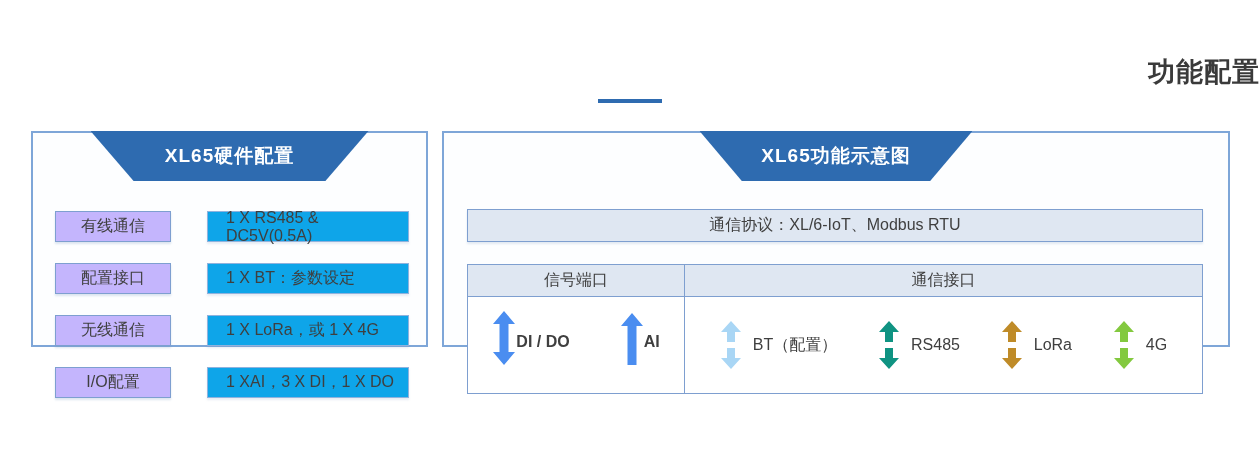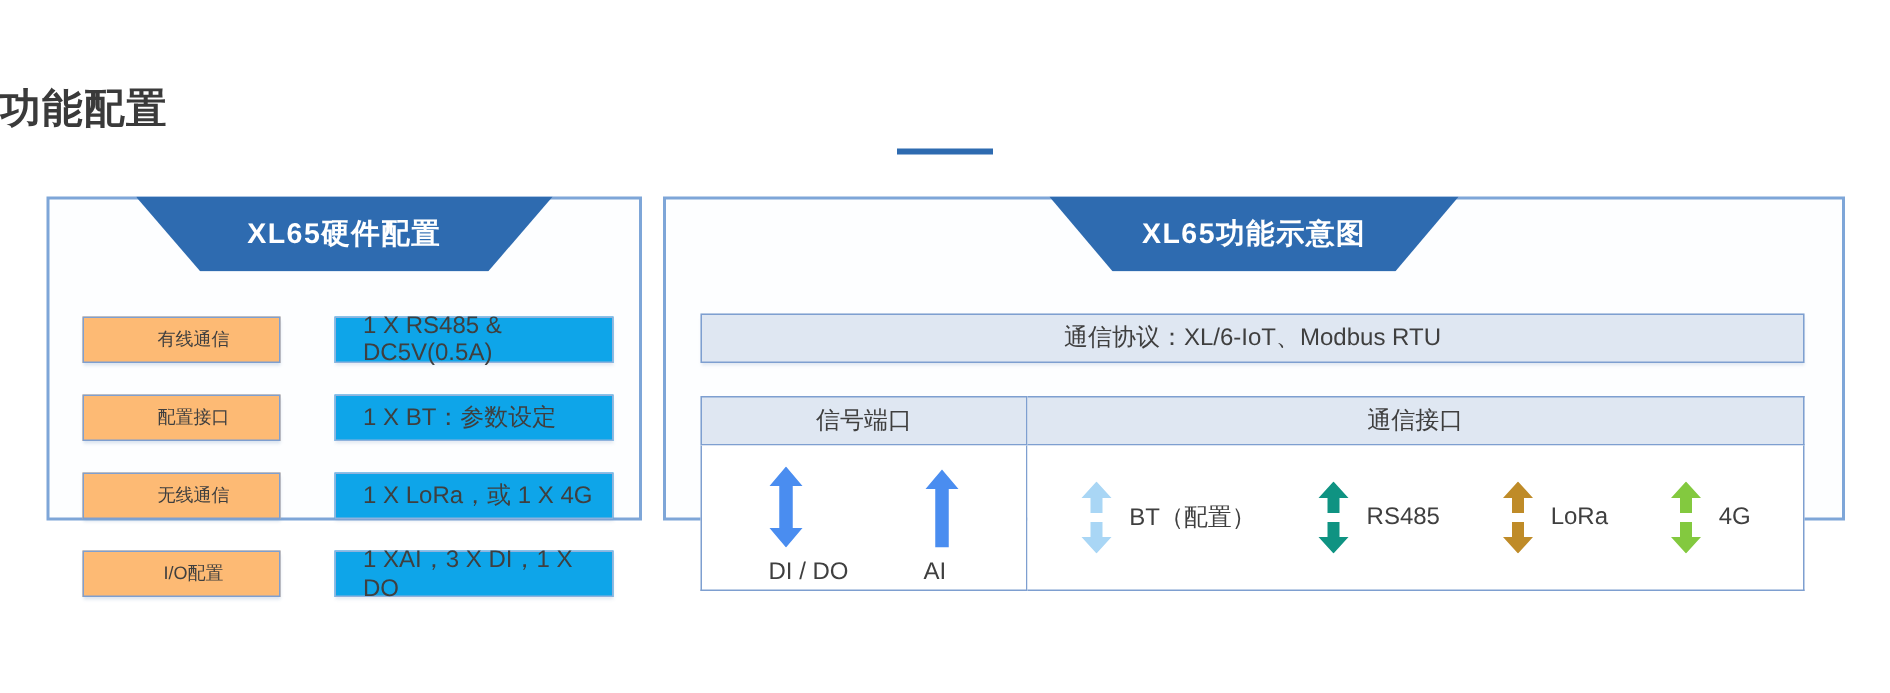--- a/index.html
+++ b/index.html
@@ -2,44 +2,44 @@
 <html><head>
 <meta charset="utf-8">
 <style>
   html,body{margin:0;padding:0;}
   body{
     width:1260px;height:462px;background:#ffffff;position:relative;
     font-family:"Liberation Sans","DejaVu Sans",sans-serif;color:#3f3f3f;
     overflow:hidden;
   }
   
-  .title-wrap{position:absolute;top:54px;left:0;width:100%;text-align:left;}
+  .title-wrap{position:absolute;top:54px;left:0;width:100%;text-align:right;}
   .page-title{font-size:27px;font-weight:bold;color:#3a3a3a;letter-spacing:1px;}
   .title-underline{width:64px;height:4px;background:#2e6bb0;margin:9px auto 0;}
 
   
   .panel{position:absolute;top:131px;height:216px;box-sizing:border-box;
     border:2px solid #7ea6d8;background:#fdfeff;}
   .panel-left{left:31px;width:397px;}
   .panel-right{left:442px;width:788px;}
 
   .trapezoid{position:absolute;top:-2px;left:50%;transform:translateX(-50%);
     height:50px;background:#2e6bb0;
     clip-path:polygon(0 0,100% 0,84.5% 100%,15.5% 100%);
     display:flex;align-items:center;justify-content:center;
     color:#ffffff;font-size:19px;font-weight:bold;letter-spacing:1px;}
   .trap-left{width:278px;}
   .trap-right{width:273px;}
 
   
   .hw-rows{position:absolute;top:78px;left:22px;right:17px;}
   .hw-row{display:flex;height:31px;margin-bottom:21px;}
-  .hw-label{width:114px;background:#fdba74;border:1px solid #7e9fd0;
-    display:flex;align-items:center;justify-content:center;font-size:12px;
-    margin-right:8px;box-shadow:0 2px 2px rgba(120,150,190,.25);padding-left:16px;}
+  .hw-label{width:114px;background:#c4b5fd;border:1px solid #7e9fd0;
+    display:flex;align-items:center;justify-content:center;font-size:16px;
+    margin-right:8px;box-shadow:0 2px 2px rgba(120,150,190,.25);}
   .hw-value{flex:1;background:#0ea5e9;border:1px solid #8fb2dd;
     display:flex;align-items:center;padding-left:18px;font-size:16px;
     box-shadow:0 2px 2px rgba(120,150,190,.18);margin-left:28px;}
 
   
   .protocol-bar{position:absolute;top:76px;left:23px;right:25px;height:33px;
     box-sizing:border-box;background:#dfe7f2;border:1px solid #7e9fd0;
     display:flex;align-items:center;justify-content:center;font-size:16px;
     box-shadow:0 2px 2px rgba(120,150,190,.2);}
   .func-table{position:absolute;top:131px;left:23px;right:25px;}
@@ -48,21 +48,21 @@
   .th{box-sizing:border-box;background:#dfe7f2;border:1px solid #7e9fd0;
     display:flex;align-items:center;justify-content:center;font-size:16px;}
   .td{box-sizing:border-box;background:#ffffff;border:1px solid #7e9fd0;border-top:none;gap:12px;}
   .col-signal{width:218px;flex:none;}
   .col-comm{flex:1;border-left:none;}
   .td.col-signal{display:flex;justify-content:center;align-items:flex-start;
     gap:50px;padding-top:14px;}
   .td.col-comm{display:flex;align-items:center;justify-content:space-evenly;
     padding:0 6px;}
 
-  .sig-item{display:flex;flex-direction:column;}
+  .sig-item{display:flex;flex-direction:row;align-items:center;font-weight:bold;}
   .sig-item .lbl{margin-top:8px;font-size:16px;}
   .comm-item{display:flex;align-items:center;}
   .comm-item .lbl{margin-left:11px;font-size:16px;}
   .arrow-svg{display:block;}
 </style>
 </head>
 <body>
 
 <div class="title-wrap">
   <div class="page-title">功能配置</div>

